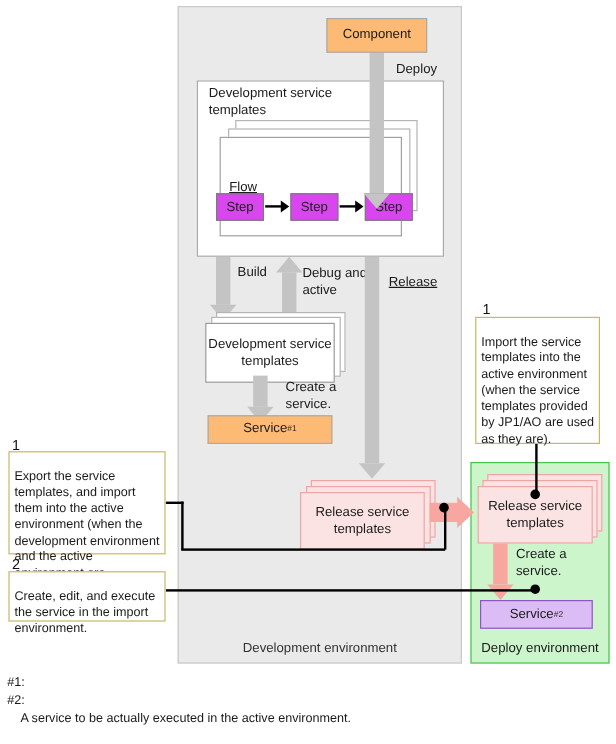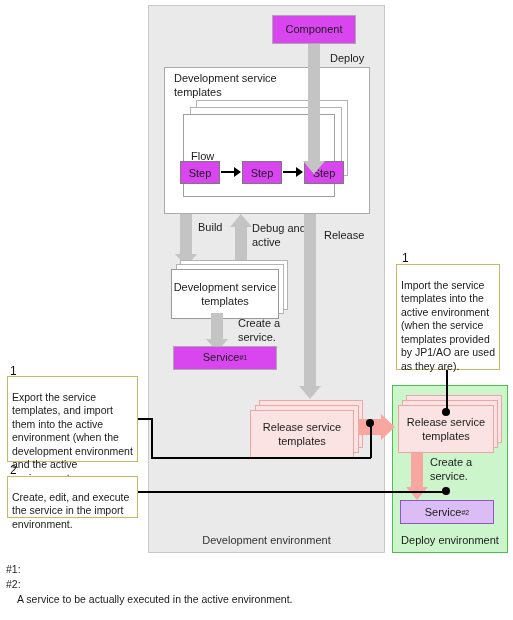--- a/index.html
+++ b/index.html
@@ -27,21 +27,21 @@
     left:392px;top:385px;width:116px;height:168px;
     background:#ccf5cc;border:1px solid #49c249;
     box-sizing:border-box;
   }
   #active-env-label{
     left:392px;top:534px;width:116px;
     text-align:center;font-size:11px;color:#1a1a1a;
   }
   
   .wbox{
-    background:#d946ef;border:1px solid #aaaaaa;
+    background:#fdba74;border:1px solid #aaaaaa;
     box-sizing:border-box;
     display:flex;align-items:center;justify-content:center;
     text-align:center;font-size:11px;line-height:1.25;color:#1a1a1a;
   }
   #component-box{left:272px;top:15px;width:84px;height:29px;}
   #dev-templates-outer{
     left:164px;top:67px;width:206px;height:147px;
     background:#ffffff;border:1px solid #aaaaaa;box-sizing:border-box;
   }
   #dev-templates-outer-label{
@@ -97,21 +97,21 @@
   #build-shaft{left:180px;top:214px;width:12px;height:40px;}
   #build-head{left:175px;top:254px;}
   #build-label{left:198px;top:221px;font-size:11px;}
   
   #debug-shaft{left:235px;top:227px;width:12px;height:38px;}
   #debug-head{left:230px;top:214px;}
   #debug-label{left:252px;top:222px;font-size:11px;line-height:1.25;width:58px;}
   
   #release-shaft{left:304px;top:214px;width:12px;height:172px;}
   #release-head{left:299px;top:386px;}
-  #release-label{left:324px;top:229px;font-size:11px;}
+  #release-label{left:324px;top:229px;font-size:11px;text-decoration:underline;}
   
   #create-dev-shaft{left:211px;top:313px;width:12px;height:26px;}
   #create-dev-head{left:206px;top:339px;}
   #create-dev-label{left:238px;top:317px;font-size:11px;line-height:1.25;width:60px;}
   
   #dev-tpl-back{left:180px;top:260px;width:108px;height:50px;}
   #dev-tpl-mid{left:176px;top:264px;width:108px;height:50px;}
   #dev-tpl-front{
     left:171px;top:269px;width:108px;height:50px;
     background:#ffffff;border:1px solid #9a9a9a;box-sizing:border-box;

